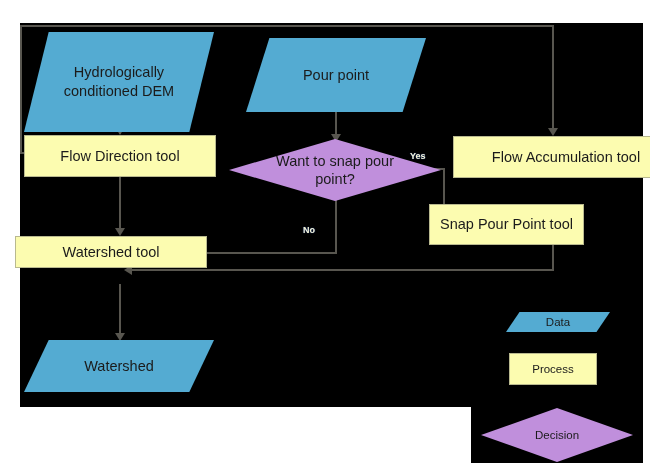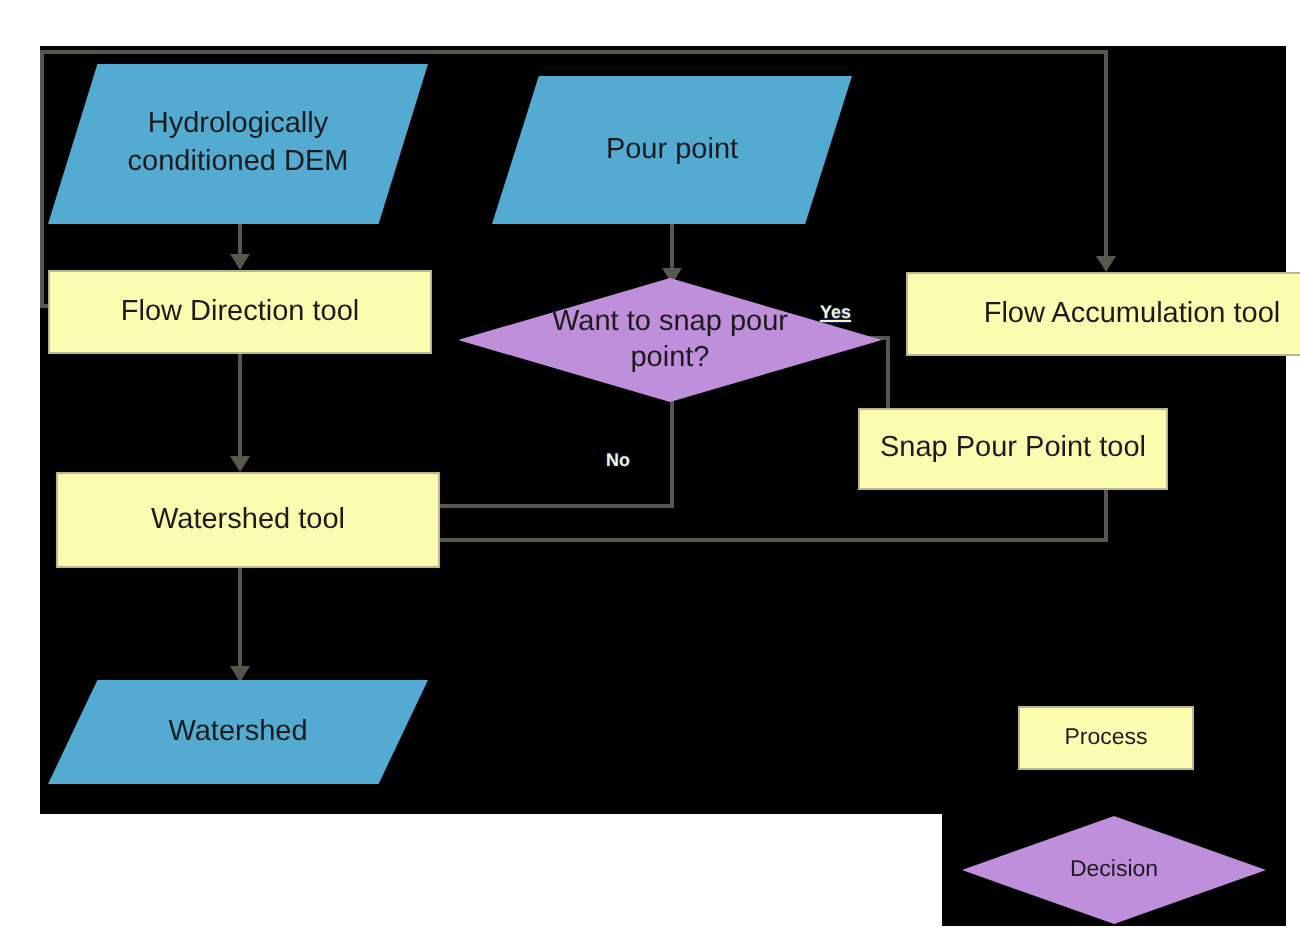--- a/index.html
+++ b/index.html
@@ -97,21 +97,21 @@
   <div class="ln lnh" style="left:128px;top:252px;width:209px;"></div>
   <div class="arrow arrow-left" style="left:124px;top:248px;"></div>
 
   <div class="ln lnv" style="left:552px;top:245px;height:26px;"></div>
   <div class="ln lnh" style="left:128px;top:269px;width:426px;"></div>
   <div class="arrow arrow-left" style="left:124px;top:265px;"></div>
 
   <div class="ln lnv" style="left:119px;top:284px;height:52px;"></div>
   <div class="arrow arrow-down" style="left:115px;top:333px;"></div>
 
-  <div class="data-shape" style="left:24px;top:32px;width:190px;height:80px;">
+  <div class="data-shape" style="left:24px;top:32px;width:190px;height:100px;">
     <div class="skin"></div>
     <div class="lbl t-node" style="padding:0 26px;">Hydrologically conditioned DEM</div>
   </div>
 
   <div class="data-shape" style="left:246px;top:38px;width:180px;height:74px;">
     <div class="skin"></div>
     <div class="lbl t-node" style="padding:12px 24px;">Pour point</div>
   </div>
 
   <div class="node process t-node" style="left:24px;top:135px;width:192px;height:42px;">
@@ -124,32 +124,36 @@
 
   <div class="node process t-node" style="left:429px;top:204px;width:155px;height:41px;">
     <span>Snap Pour Point tool</span>
   </div>
 
   <div class="decision-shape" style="left:229px;top:139px;width:212px;height:62px;">
     <div class="skin"></div>
     <div class="lbl t-node" style="padding:0 42px;">Want to snap pour point?</div>
   </div>
 
-  <div class="branch-label" style="left:410px;top:151px;text-decoration:underline;">Yes</div>
+  <div class="branch-label" style="left:410px;top:151px;">Yes</div>
   <div class="branch-label" style="left:303px;top:225px;">No</div>
 
-  <div class="node process t-node" style="left:28px;top:236px;width:192px;height:48px;">
+  <div class="node process t-node" style="left:15px;top:236px;width:192px;height:32px;">
     <span>Watershed tool</span>
   </div>
 
   <div class="data-shape" style="left:24px;top:340px;width:190px;height:52px;">
     <div class="skin"></div>
     <div class="lbl t-node" style="padding:0 20px;">Watershed</div>
   </div>
 
+  <div class="data-shape" style="left:506px;top:312px;width:104px;height:20px;">
+    <div class="skin"></div>
+    <div class="lbl t-legend">Data</div>
+  </div>
 
   <div class="node process t-legend" style="left:509px;top:353px;width:88px;height:32px;">
     <span>Process</span>
   </div>
 
   <div class="decision-shape" style="left:481px;top:408px;width:152px;height:54px;">
     <div class="skin"></div>
     <div class="lbl t-legend">Decision</div>
   </div>
 

